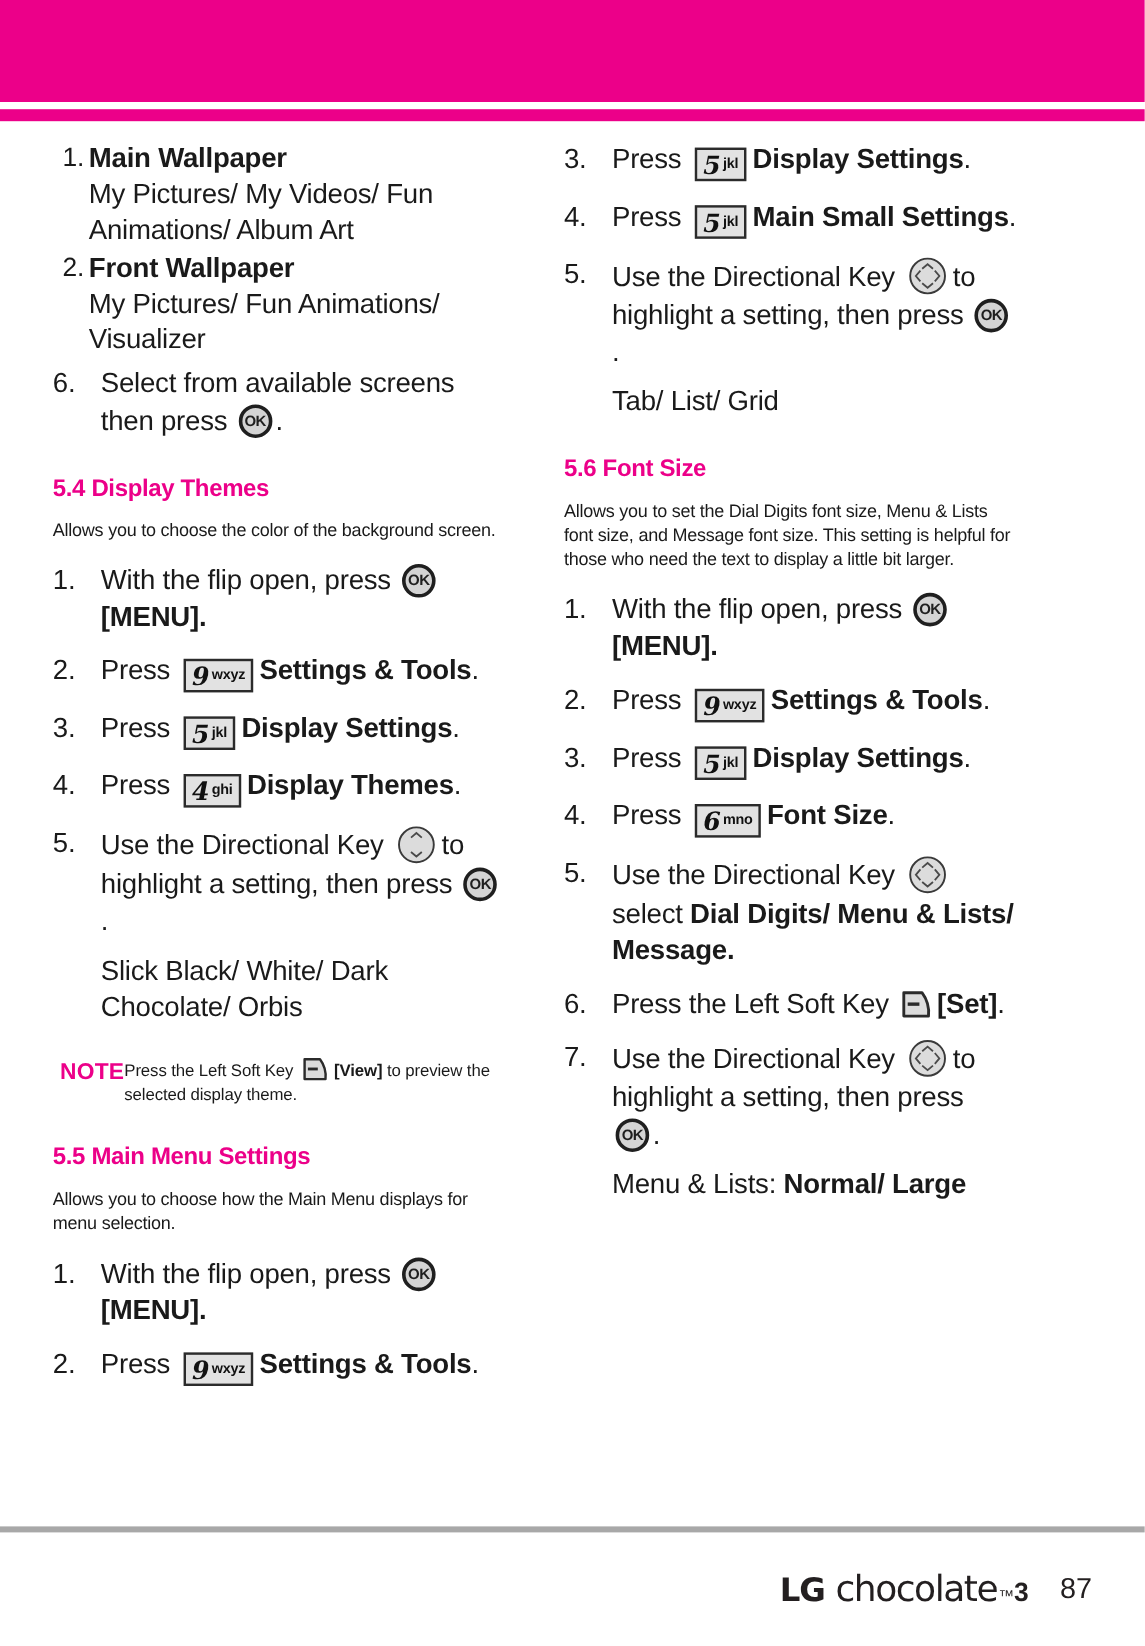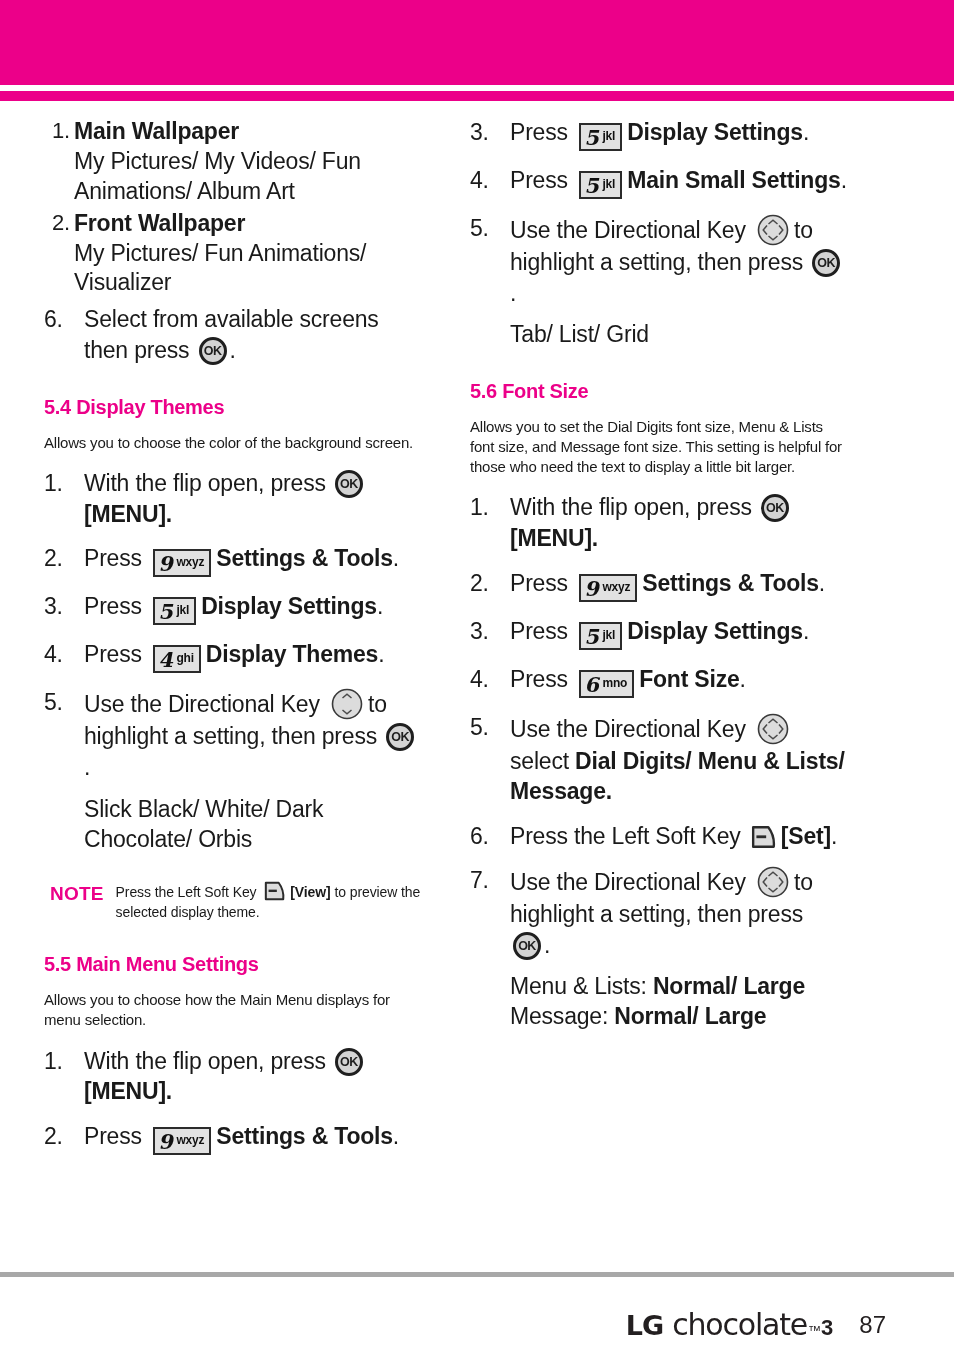--- a/index.html
+++ b/index.html
@@ -97,21 +97,20 @@
     margin: -2px 0 18px 40px;
     letter-spacing: -0.2px;
   }
   .options.reg { font-weight: normal; }
   .options.reg b { font-weight: bold; }
 
   
   .note {
     display: flex;
     margin: 26px 0 10px 6px;
-    gap: 12px;
   }
   .note-label {
     color: #ec0089;
     font-weight: bold;
     font-size: 19px;
     flex: 0 0 auto;
     padding-top: 3px;
     letter-spacing: 0.2px;
   }
   .note-body {
@@ -195,21 +194,21 @@
     width: 954px; height: 5px;
     background: #a8a8a8;
   }
   .footer {
     position: absolute;
     left: 0; top: 1277px;
     width: 954px; height: 95px;
     display: flex;
     align-items: center;
     justify-content: flex-end;
-    padding-right: 68px;
+    padding-right: 44px;
     gap: 26px;
   }
   .brand {
     display: flex;
     align-items: baseline;
     color: #231f20;
   }
   .brand .lg {
     font-size: 27px;
     font-weight: bold;
@@ -416,21 +415,20 @@
               <polyline points="11,12.5 7.2,17 11,21.5" fill="none" stroke="#4a4a4a" stroke-width="1.5"></polyline>
               <polyline points="23,12.5 26.8,17 23,21.5" fill="none" stroke="#4a4a4a" stroke-width="1.5"></polyline>
             </svg>
           </span><span>to highlight a setting, then press</span><br>
           <span class="okkey"></span><span>.</span>
         </li>
       </ol>
 
       <div class="options reg">
         <div><span>Menu &amp; Lists:</span> <b>Normal/ Large</b></div>
-        <div><span>Message:</span> <b>Normal/ Large</b></div>
       </div>
     </div>
 
   </div>
 </div>
 
 <div class="footer-rule"></div>
 <div class="footer">
   <div class="brand">
     <span class="lg">LG</span>

